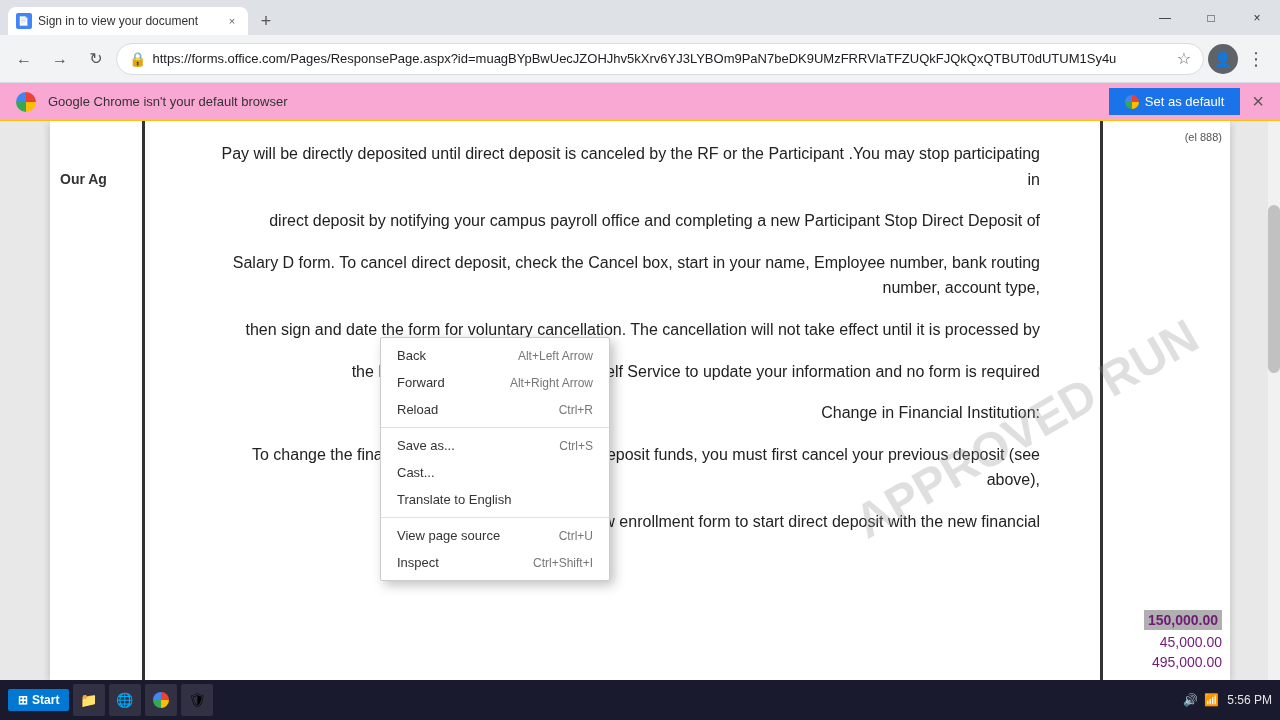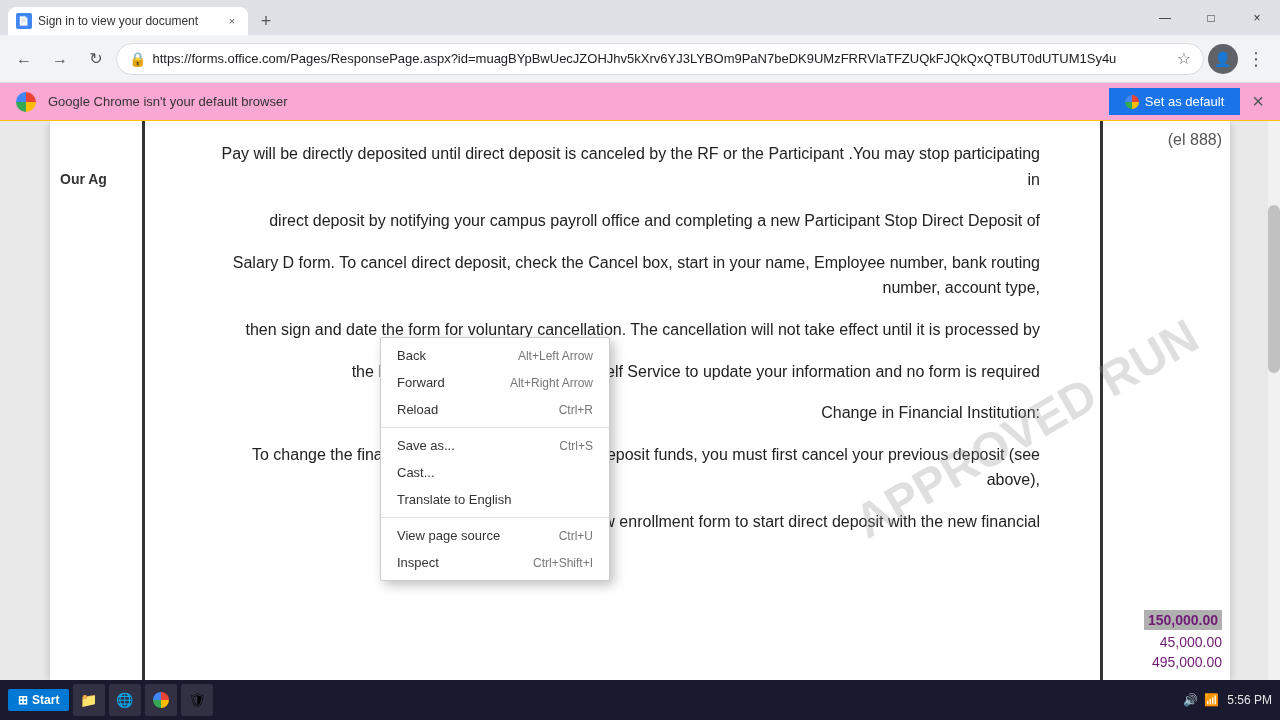--- a/index.html
+++ b/index.html
@@ -496,21 +496,21 @@
   <div class="page-content">
     <div class="doc-wrapper">
 
       <div class="doc-container" style="position:relative; width:1180px; min-height:530px;">
 
         <div class="doc-left-panel">
           <span class="our-ag-text">Our Ag</span>
         </div>
 
         <div class="doc-right-panel">
-          <span class="right-number" style="font-size:16px; color:#555;">(el 888)</span>
+          <span class="right-number" style="font-size:11px; color:#555;">(el 888)</span>
           <div style="flex:1;"></div>
           <span class="right-number right-highlight" style="font-size:14px;font-weight:bold;">150,000.00</span>
           <span class="right-number" style="font-size:14px;">45,000.00</span>
           <span class="right-number" style="font-size:14px;">495,000.00</span>
         </div>
 
         <div class="watermark">
           APPROVED RUN
         </div>
 

